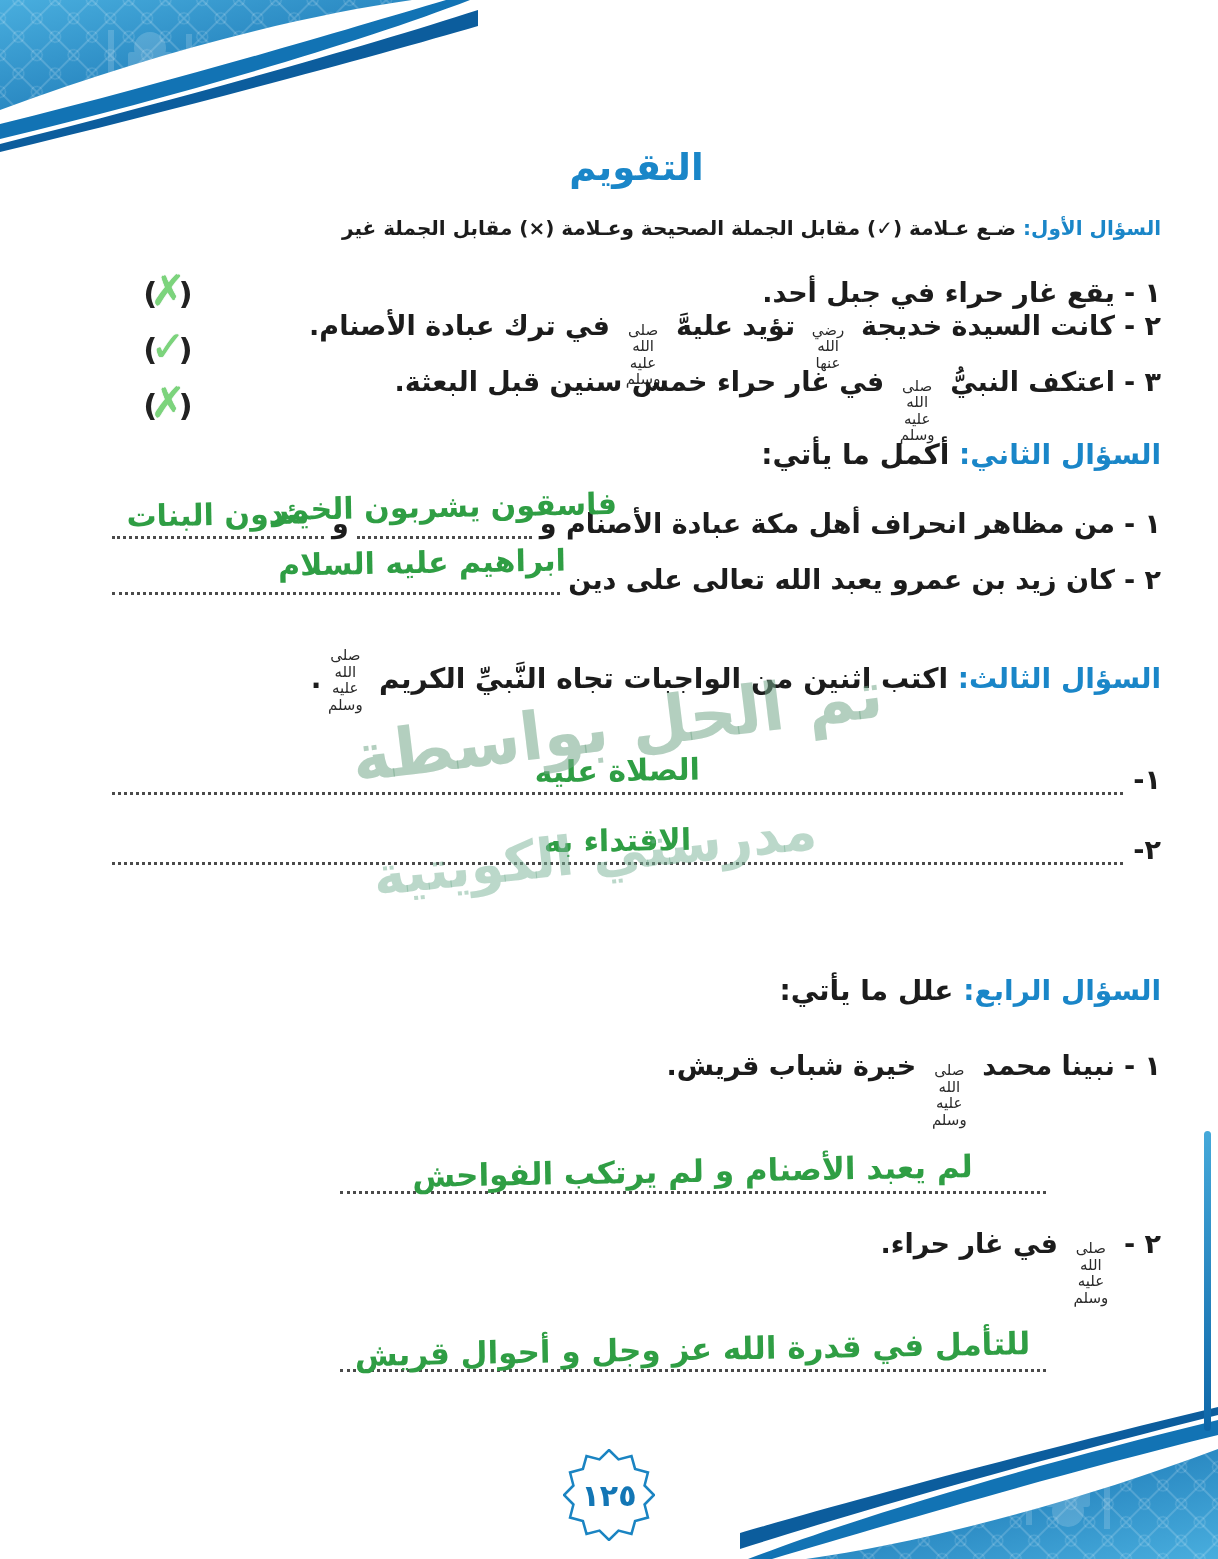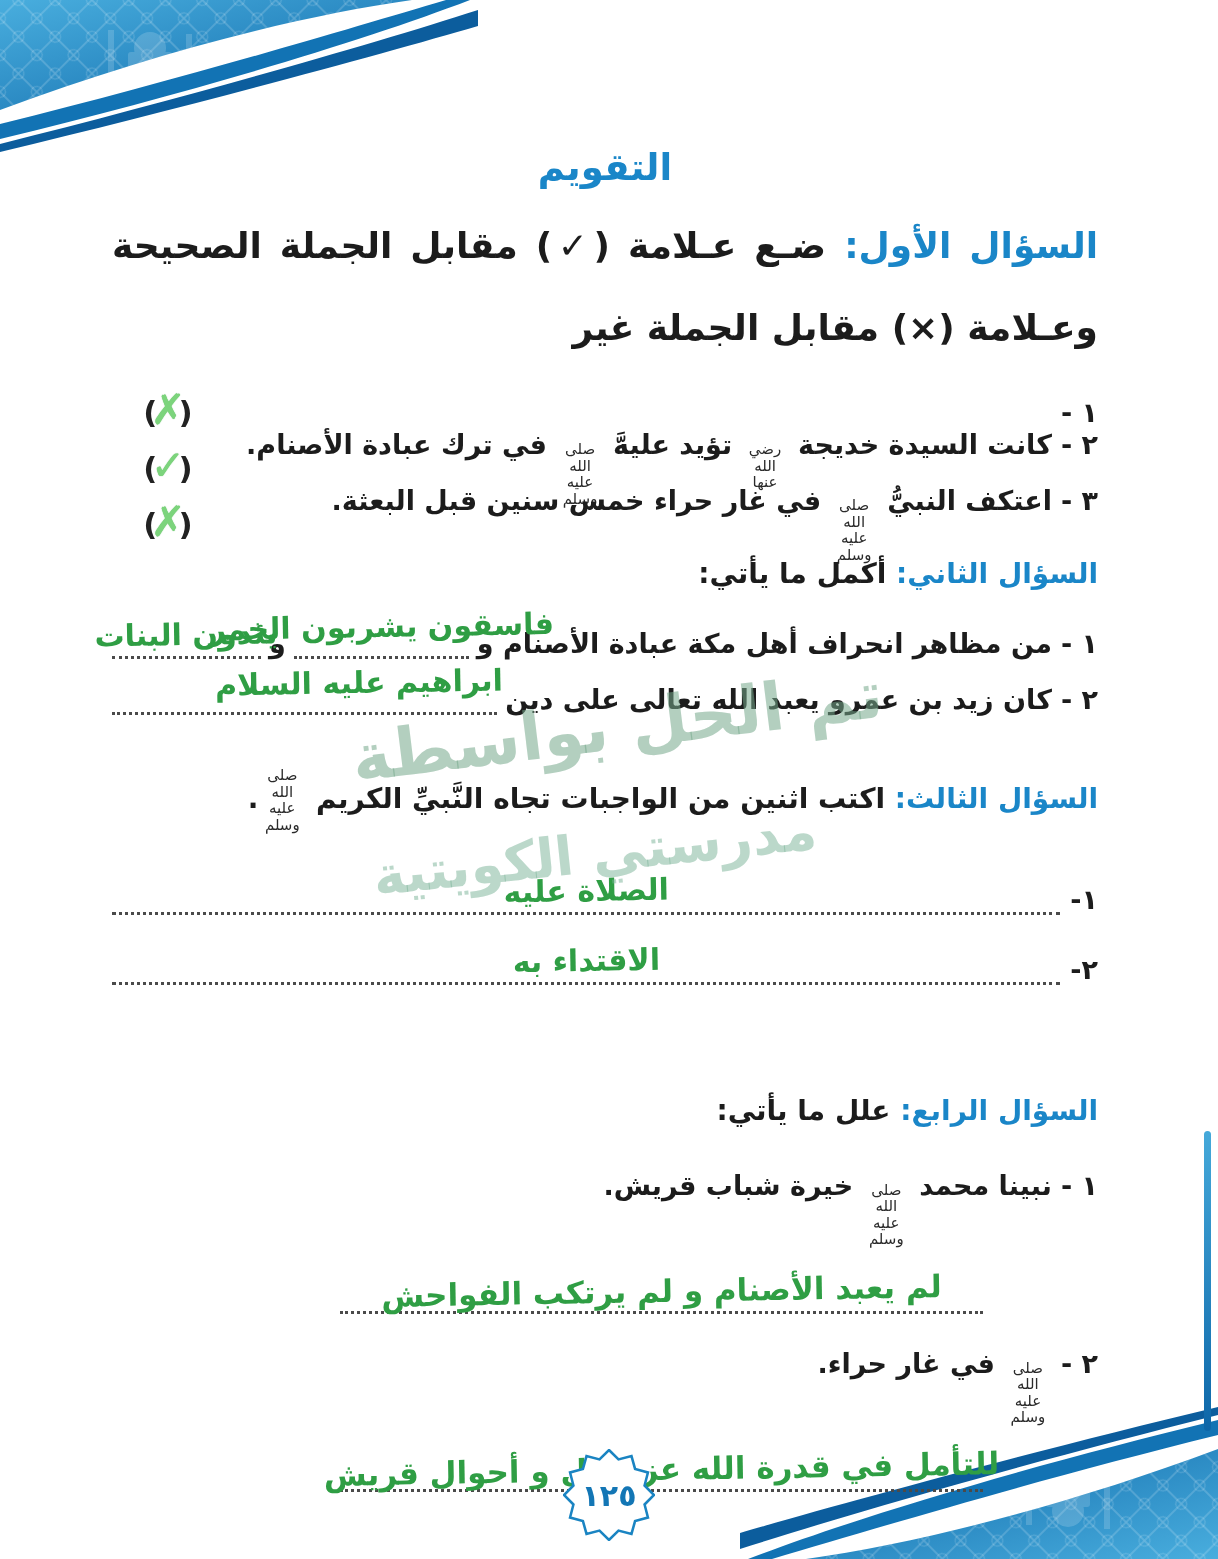--- a/index.html
+++ b/index.html
@@ -9,26 +9,26 @@
     background:#ffffff; overflow:hidden; direction:rtl; color:#1c1c1c;
   }
 
   
   .deco-tl { position:absolute; top:0; left:0; width:478px; height:152px; }
   .deco-br { position:absolute; bottom:0; right:0; width:478px; height:152px; transform:rotate(180deg); }
   .edge-strip { position:absolute; right:7px; bottom:128px; width:7px; height:300px;
     background:linear-gradient(#45a9da,#0d66a8); border-radius:4px; }
 
   
-  .content { position:relative; height:100%; padding:148px 120px 0 112px; }
+  .content { position:relative; height:100%; padding:148px 57px 0 112px; }
 
   .title { text-align:center; font-size:37px; font-weight:700; color:#1a86c8; line-height:1.1; }
 
   .q-label { color:#1a86c8; font-weight:700; }
-  .q1p { margin-top:16px; font-size:36px; font-weight:700; line-height:2.3; text-align:justify; text-align-last:right; }
+  .q1p { margin-top:16px; font-size:20px; font-weight:700; line-height:2.3; text-align:justify; text-align-last:right; }
 
   .tf-list { margin-top:14px; }
   .tf-row { display:flex; align-items:center; justify-content:space-between; height:56px; font-size:27px; font-weight:700; }
   .phrase { display:flex; flex-wrap:wrap; align-items:baseline; gap:0 9px; min-width:0; }
   .honorific { display:inline-block; width:48px; font-size:15px; line-height:1.1; text-align:center;
     font-weight:400; color:#2a2a2a; vertical-align:middle; }
   .markbox { direction:ltr; unicode-bidi:isolate; display:flex; align-items:center; width:112px; justify-content:center; flex:0 0 auto; }
   .paren { font-size:31px; font-weight:700; color:#222; }
   .mark { font-size:42px; font-weight:900; color:#7cd47c; margin:0 -7px; line-height:1;
     text-shadow:0 0 1px #57b85c, 1px 1px 0 rgba(255,255,255,.8); transform:translateY(-2px); }
@@ -123,20 +123,21 @@
       <span class="q-label">السؤال الأول:</span>
       <span>ضـع عـلامة (✓) مقابل الجملة الصحيحة وعـلامة (×) مقابل الجملة غير</span>
       <br>
     </p>
 
     <div class="tf-list">
 
       <div class="tf-row">
         <span class="phrase">
           <span>١ -</span>
+          <span>يقع غار حراء في جبل أحد.</span>
         </span>
         <span class="markbox">
           <span class="paren">(</span>
           <span class="mark">✗</span>
           <span class="paren">)</span>
         </span>
       </div>
 
       <div class="tf-row">
         <span class="phrase">

